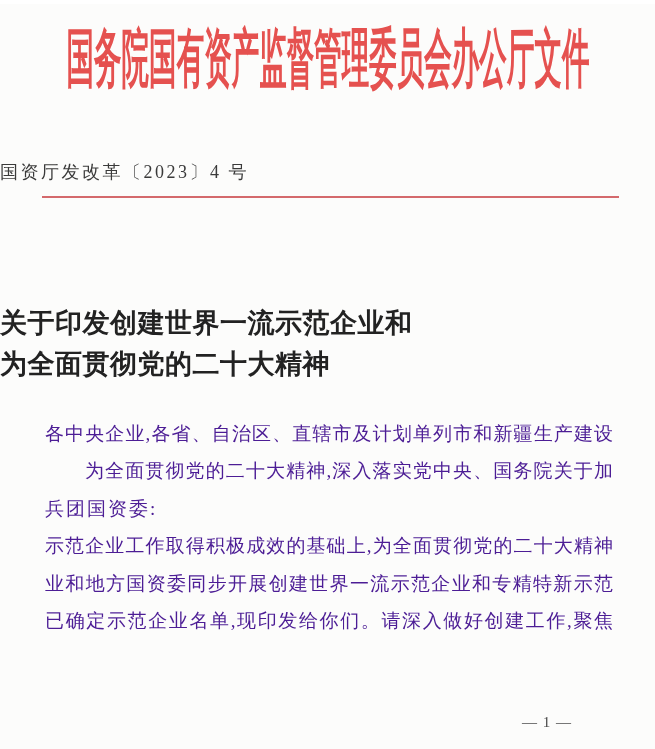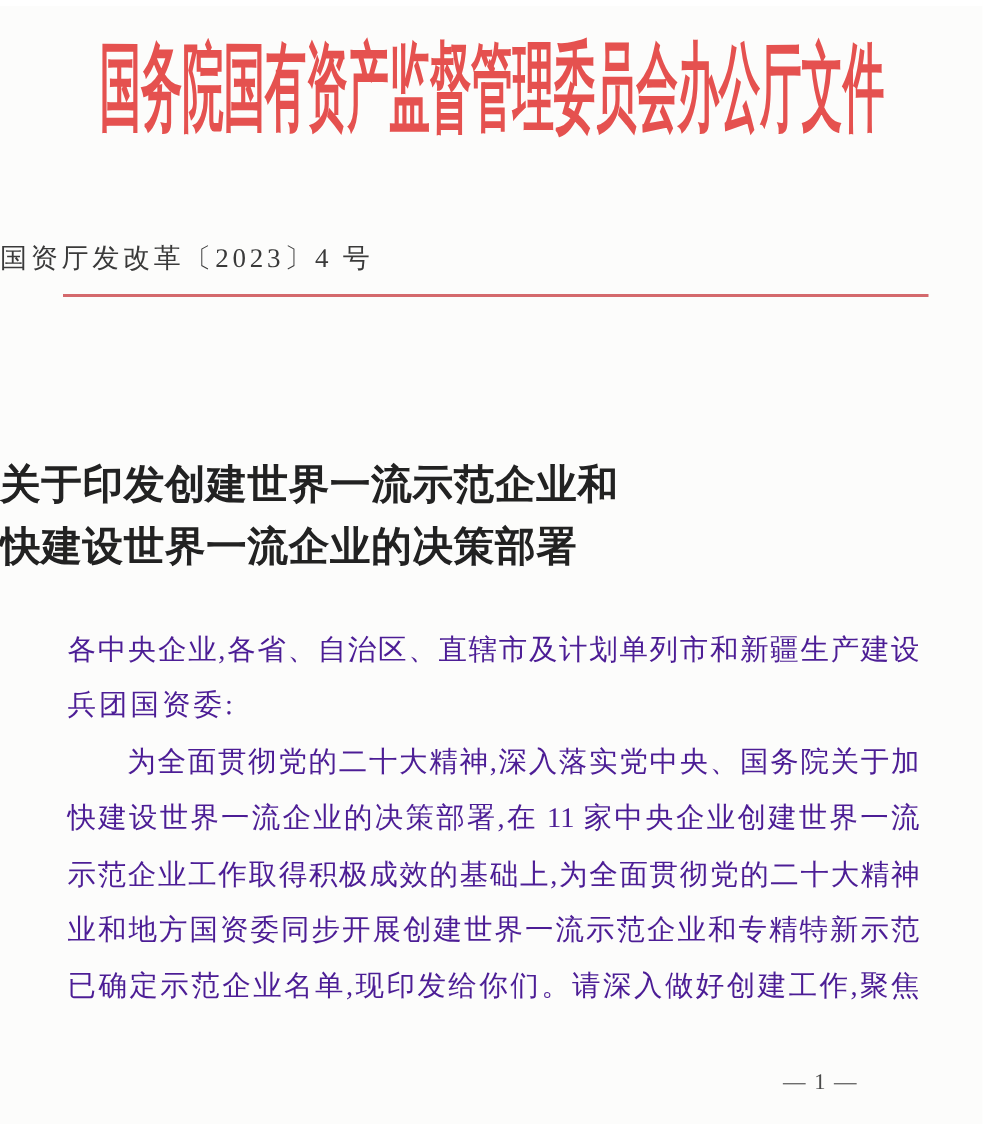--- a/index.html
+++ b/index.html
@@ -103,28 +103,27 @@
   <div class="masthead">
     <span class="masthead-text">国务院国有资产监督管理委员会办公厅文件</span>
   </div>
 
   <div class="doc-number">国资厅发改革〔2023〕4 号</div>
 
   <div class="red-divider"></div>
 
   <div class="doc-title">
     <div>关于印发创建世界一流示范企业和</div>
-    <div>快建设世界一流企业的决策部署</div>
+    <div>为全面贯彻党的二十大精神</div>
   </div>
 
   <div class="body-text">
     <div class="line">各中央企业,各省、自治区、直辖市及计划单列市和新疆生产建设</div>
+    <div class="line indent">为全面贯彻党的二十大精神,深入落实党中央、国务院关于加</div>
     <div class="line no-stretch">兵团国资委:</div>
-    <div class="line indent">为全面贯彻党的二十大精神,深入落实党中央、国务院关于加</div>
-    <div class="line">快建设世界一流企业的决策部署,在 11 家中央企业创建世界一流</div>
     <div class="line">示范企业工作取得积极成效的基础上,为全面贯彻党的二十大精神</div>
     <div class="line">业和地方国资委同步开展创建世界一流示范企业和专精特新示范</div>
     <div class="line">已确定示范企业名单,现印发给你们。请深入做好创建工作,聚焦</div>
   </div>
 
   <div class="page-number">— 1 —</div>
 
 </div>
 
 </body></html>

